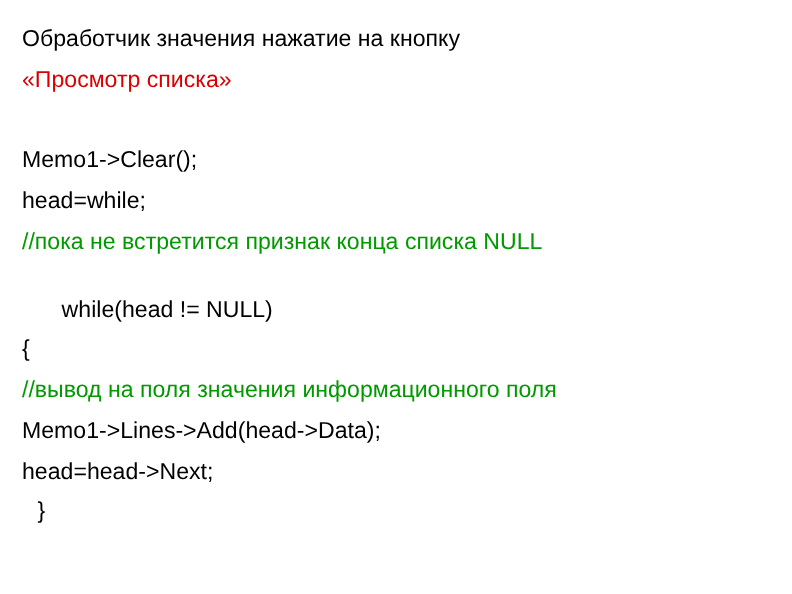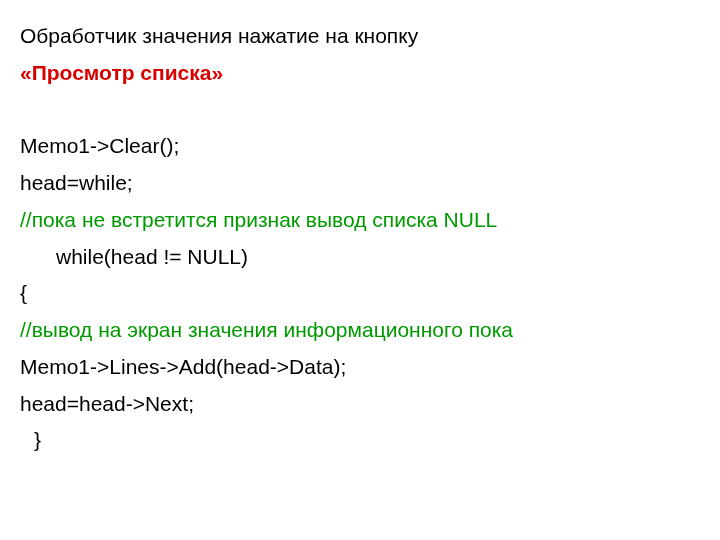--- a/index.html
+++ b/index.html
@@ -10,32 +10,32 @@
       line-height: 1.75;
       color: #000;
       background: #fff;
       width: 720px;
       height: 540px;
       box-sizing: border-box;
     }
     .line {
       display: block;
     }
-    .red { color: #d90000; font-weight: bold; }
+    .red { color: #d90000; }
     .green { color: #009a00; }
-    .indent { padding-left: 36px; }
+    .indent { padding-left: 36px; margin-top: 25px; }
     .indent-small { padding-left: 14px; }
   </style>
 </head>
 <body>
 
 <span class="line">Обработчик значения нажатие на кнопку</span>
 <span class="line red">«Просмотр списка»</span>
 <span class="line">&nbsp;</span>
 <span class="line">Memo1-&gt;Clear();</span>
 <span class="line">head=while;</span>
-<span class="line green">//пока не встретится признак вывод списка NULL</span>
+<span class="line green">//пока не встретится признак конца списка NULL</span>
 <span class="line indent">while(head != NULL)</span>
 <span class="line">{</span>
-<span class="line green">//вывод на экран значения информационного пока</span>
+<span class="line green">//вывод на поля значения информационного поля</span>
 <span class="line">Memo1-&gt;Lines-&gt;Add(head-&gt;Data);</span>
 <span class="line">head=head-&gt;Next;</span>
 <span class="line indent-small">}</span>
 
 </body></html>

